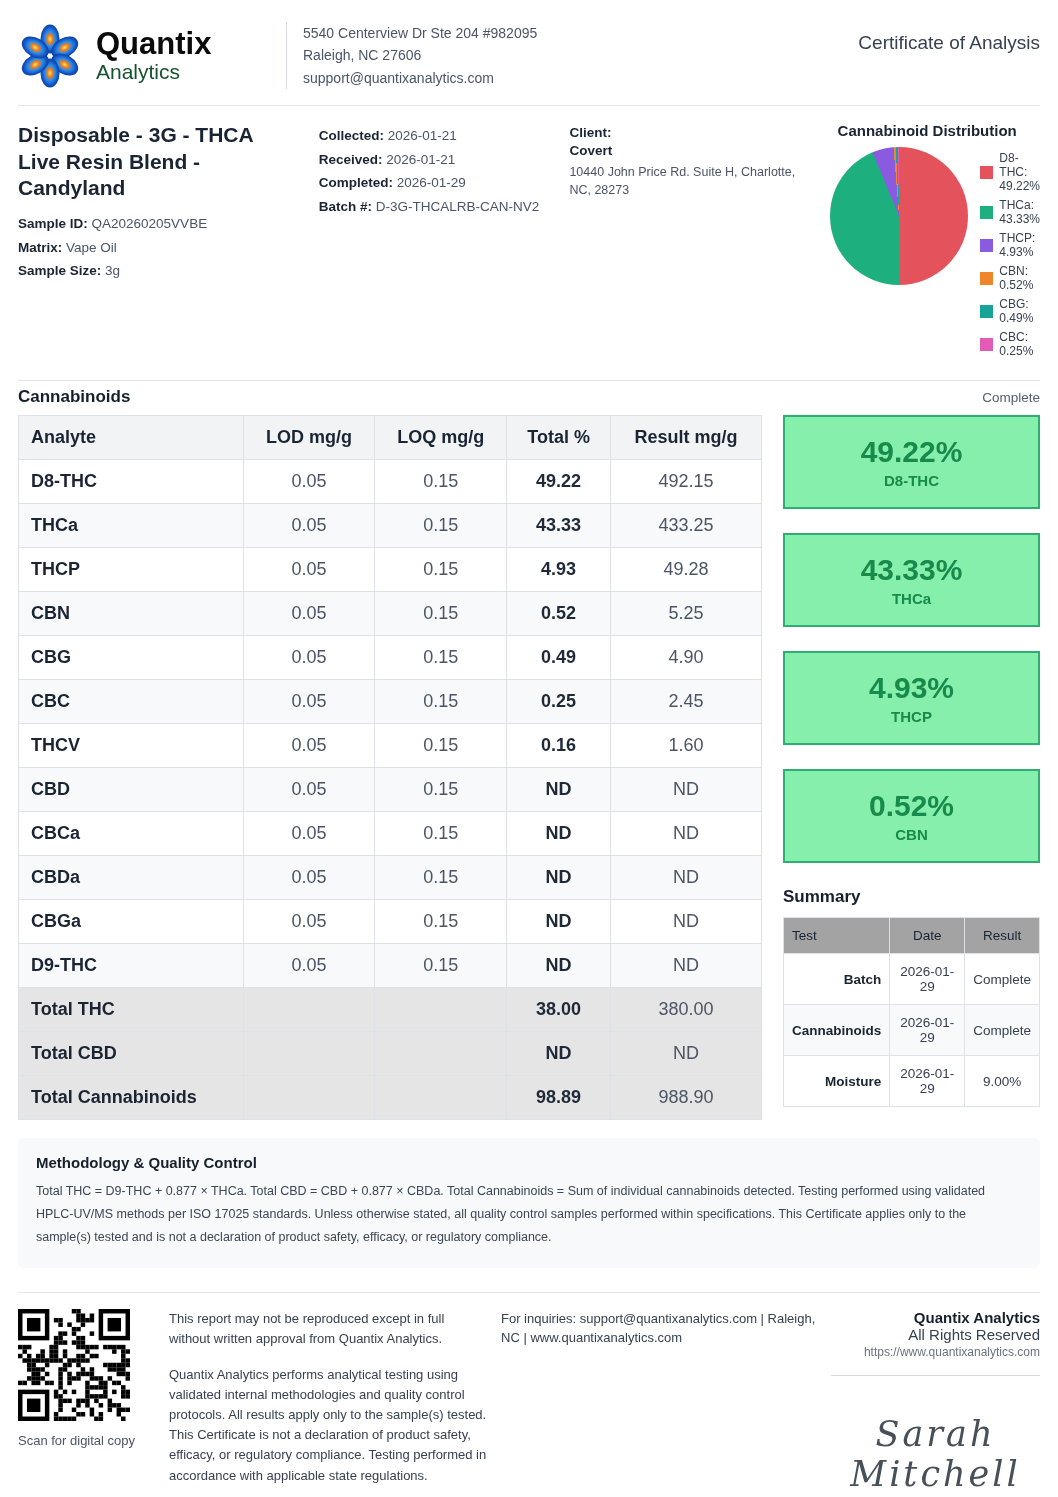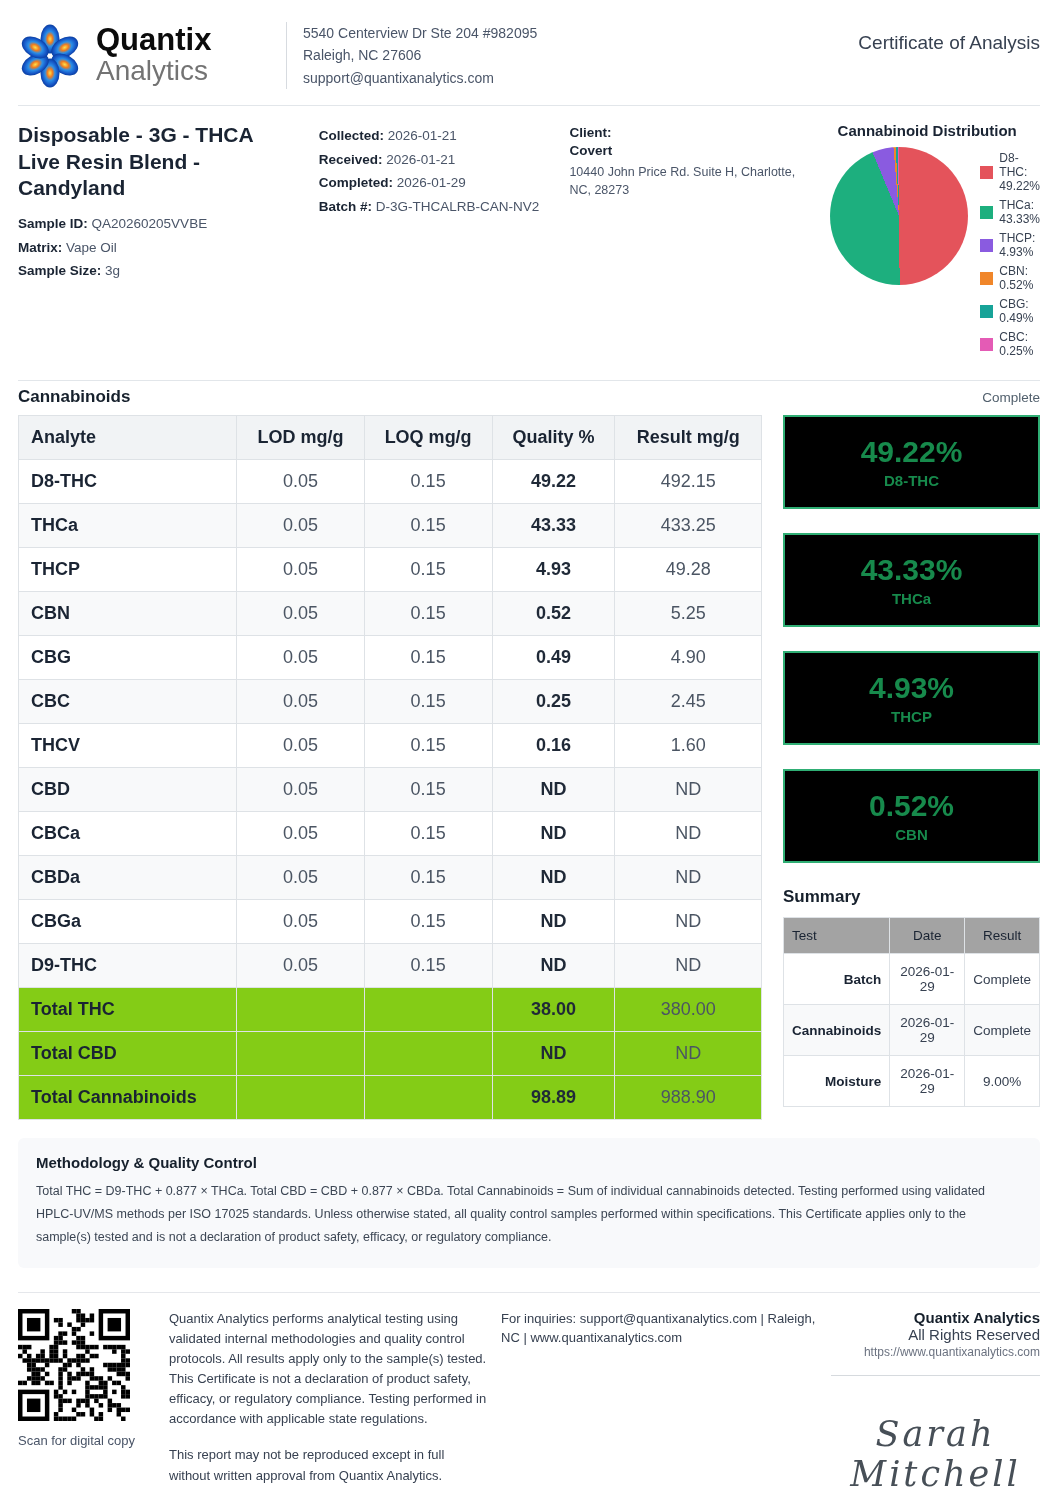--- a/index.html
+++ b/index.html
@@ -4,21 +4,21 @@
 <style>
   * { margin:0; padding:0; box-sizing:border-box; }
   html,body { background:#ffffff; }
   body { font-family:"Liberation Sans", sans-serif; color:#1f2937; }
   .page { width:1058px; height:1497px; margin:0 auto; background:#fff; position:relative; padding:0 18px; overflow:hidden; }
 
   
   .hdr { display:flex; align-items:center; padding:22px 0 16px 0; }
   .brand-wrap { display:flex; align-items:center; gap:14px; width:268px; }
   .brand-name { font-size:31px; font-weight:bold; color:#0b0b0b; line-height:1.05; }
-  .brand-sub { font-size:28px; color:#737373; line-height:1.1; }
+  .brand-sub { font-size:21px; color:#14532d; line-height:1.1; }
   .hdr-div { width:1px; align-self:stretch; background:#d7dbe0; margin-right:16px; }
   .hdr-addr { font-size:14px; color:#4a5568; line-height:1.6; flex:1; }
   .hdr-title { font-size:19px; color:#374151; align-self:flex-start; padding-top:10px; }
   .rule { height:1px; background:#e2e6ea; }
 
   
   .info { display:flex; padding:16px 0 22px 0; }
   .info-col1 { width:262px; }
   .prod { font-size:21px; font-weight:bold; color:#1a2433; line-height:1.27; margin-bottom:10px; }
   .kv { font-size:13.5px; line-height:1.75; }
@@ -42,24 +42,24 @@
   .sec-status { font-size:13.5px; color:#52606d; }
   .cb-body { display:flex; gap:21px; }
   table.cb { border-collapse:collapse; width:744px; font-size:18px; }
   table.cb th, table.cb td { border:1px solid #dee2e6; padding:11px 12px; }
   table.cb thead th { background:#f1f3f5; font-weight:bold; color:#1a2433; text-align:center; }
   table.cb thead th:first-child { text-align:left; }
   table.cb td { text-align:center; color:#4b5563; }
   table.cb td.analyte { text-align:left; font-weight:bold; color:#1a2433; }
   table.cb td.pct { font-weight:bold; color:#1f2937; }
   table.cb tbody tr:nth-child(even) { background:#f8f9fa; }
-  table.cb tr.total td { background:#84cc16; }
+  table.cb tr.total td { background:#e5e5e5; }
 
   .right-col { width:257px; }
-  .hl-box { border:2px solid #2fae74; background:#000000; height:94px; margin-bottom:24px;
+  .hl-box { border:2px solid #2fae74; background:#86efac; height:94px; margin-bottom:24px;
             display:flex; flex-direction:column; align-items:center; justify-content:center; gap:3px; }
   .hl-value { font-size:30px; font-weight:bold; color:#178a4c; }
   .hl-label { font-size:15px; font-weight:bold; color:#178a4c; }
   .sum-title { font-size:17px; font-weight:bold; color:#16202c; margin:14px 0 10px 0; }
   table.sum { border-collapse:collapse; width:100%; font-size:13.5px; }
   table.sum th, table.sum td { border:1px solid #dee2e6; padding:10px 8px; }
   table.sum thead th { background:#a3a3a3; font-weight:normal; color:#1a2433; text-align:center; }
   table.sum thead th:first-child { text-align:left; }
   table.sum td { text-align:center; color:#374151; }
   table.sum td.test { text-align:right; font-weight:bold; color:#1a2433; }
@@ -188,21 +188,21 @@
       <h2>Cannabinoids</h2>
       <span class="sec-status">Complete</span>
     </div>
     <div class="cb-body">
       <table class="cb">
         <thead>
           <tr>
             <th>Analyte</th>
             <th>LOD mg/g</th>
             <th>LOQ mg/g</th>
-            <th>Quality %</th>
+            <th>Total %</th>
             <th>Result mg/g</th>
           </tr>
         </thead>
         <tbody id="cb-rows">
             <tr>
               <td class="analyte">D8-THC</td>
               <td class="">0.05</td>
               <td class="">0.15</td>
               <td class="pct">49.22</td>
               <td class="">492.15</td>
@@ -577,22 +577,22 @@
           <rect x="18" y="0" width="7" height="7" fill="#000"></rect>
           <rect x="19" y="1" width="5" height="5" fill="#fff"></rect>
           <rect x="20" y="2" width="3" height="3" fill="#000"></rect>
           <rect x="0" y="18" width="7" height="7" fill="#000"></rect>
           <rect x="1" y="19" width="5" height="5" fill="#fff"></rect>
           <rect x="2" y="20" width="3" height="3" fill="#000"></rect>
         </svg>
       <div class="qr-caption">Scan for digital copy</div>
     </div>
     <div class="foot-mid">
+      <p>This report may not be reproduced except in full without written approval from Quantix Analytics.</p>
       <p>Quantix Analytics performs analytical testing using validated internal methodologies and quality control protocols. All results apply only to the sample(s) tested. This Certificate is not a declaration of product safety, efficacy, or regulatory compliance. Testing performed in accordance with applicable state regulations.</p>
-      <p>This report may not be reproduced except in full without written approval from Quantix Analytics.</p>
     </div>
     <div class="foot-inq">For inquiries: support@quantixanalytics.com | Raleigh, NC | www.quantixanalytics.com</div>
     <div class="foot-right">
       <div class="fr-company">Quantix Analytics</div>
       <div class="fr-rights">All Rights Reserved</div>
       <div class="fr-url">https://www.quantixanalytics.com</div>
       <div class="fr-line"></div>
       <div class="sig">Sarah Mitchell</div>
       <div class="fr-name">Sarah Mitchell</div>
       <div class="fr-title">Laboratory Director</div>

